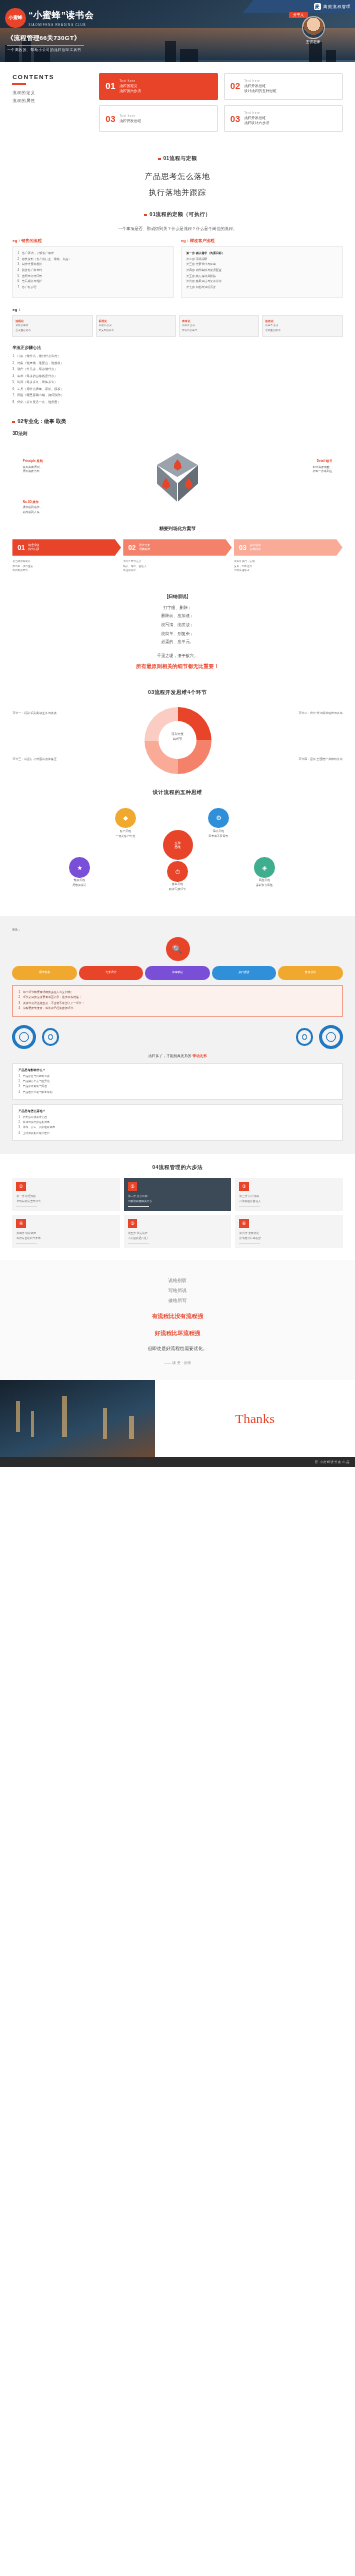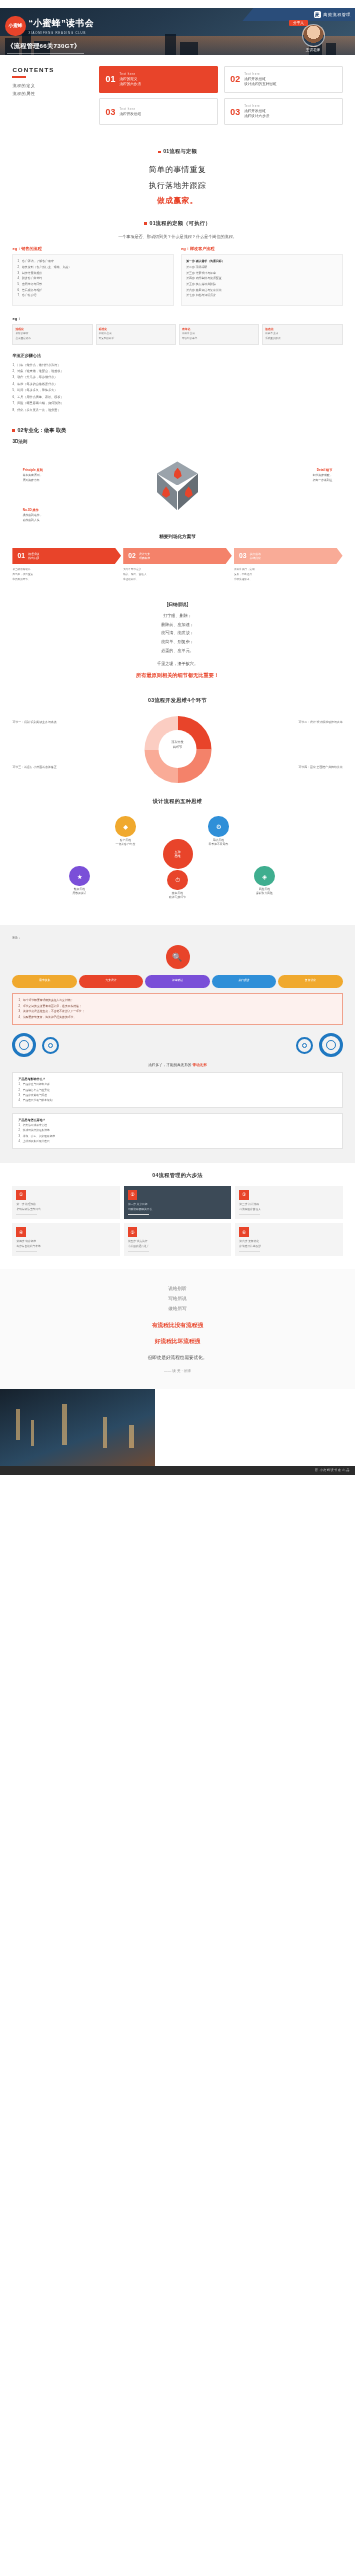--- a/index.html
+++ b/index.html
@@ -7,24 +7,23 @@
     width: 355px;
     background: #ffffff;
     font-family: "Liberation Sans", sans-serif;
     color: #333;
   }
   .page { width: 355px; position: relative; }
 
   
   .hero {
     position: relative;
-    height: 47px;
+    height: 62px;
     background: linear-gradient(150deg, #1a2a3a 0%, #24394d 40%, #3a5870 100%);
     overflow: hidden;
-    margin-top: 8px;
   }
   .hero .cityglow {
     position: absolute; left: 0; top: 28px; width: 355px; height: 32px;
     background: linear-gradient(180deg, rgba(255,140,60,0.35), rgba(30,50,70,0.9));
   }
   .hero .bldg { position:absolute; bottom:0; background: rgba(10,20,32,0.75); }
   .hero-badge {
     position: absolute; left: 5.2px; top: 4.1px; width: 103px; height: 28px;
     display: flex; align-items: center;
   }
@@ -320,23 +319,22 @@
         </div>
       </div>
     </div>
   </div>
 
   <div class="sec">
     <div class="sec-title">
       <span class="sq"></span><span>01流程与定额</span>
     </div>
     <div class="big-lines">
-      <div>简单的事情重复</div>
+      <div>产品思考怎么落地</div>
       <div>执行落地并跟踪</div>
-      <div class="hl">做成赢家。</div>
     </div>
 
     <div class="sec-title">
       <span class="sq"></span><span>01流程的定额（可执行）</span>
     </div>
     <div class="para-center">一个事项是否、那就切到关？什么是流程？什么是个岗位的流程。</div>
 
     <div class="two-col">
       <div class="col-box">
         <div class="col-head">eg：销售的流程</div>
@@ -615,20 +613,23 @@
   </div>
 
   <div class="thanks">
     <div class="thanks-img">
       <div class="w" style="left:15.5px;top:20.6px;width:4.1px;height:31px;"></div>
       <div class="w" style="left:31px;top:31px;width:3.1px;height:26px;"></div>
       <div class="w" style="left:62px;top:15.5px;width:5.2px;height:41px;"></div>
       <div class="w" style="left:103px;top:28px;width:3.6px;height:31px;"></div>
       <div class="w" style="left:129px;top:36px;width:4.6px;height:23px;"></div>
     </div>
+    <div class="thanks-right">
+      <div class="thanks-text">Thanks</div>
+    </div>
   </div>
 
   <div class="footer-bar">
     <span>@ 小蜜蜂读书会 出品</span>
   </div>
 
 </div>
 
 
 </body></html>

